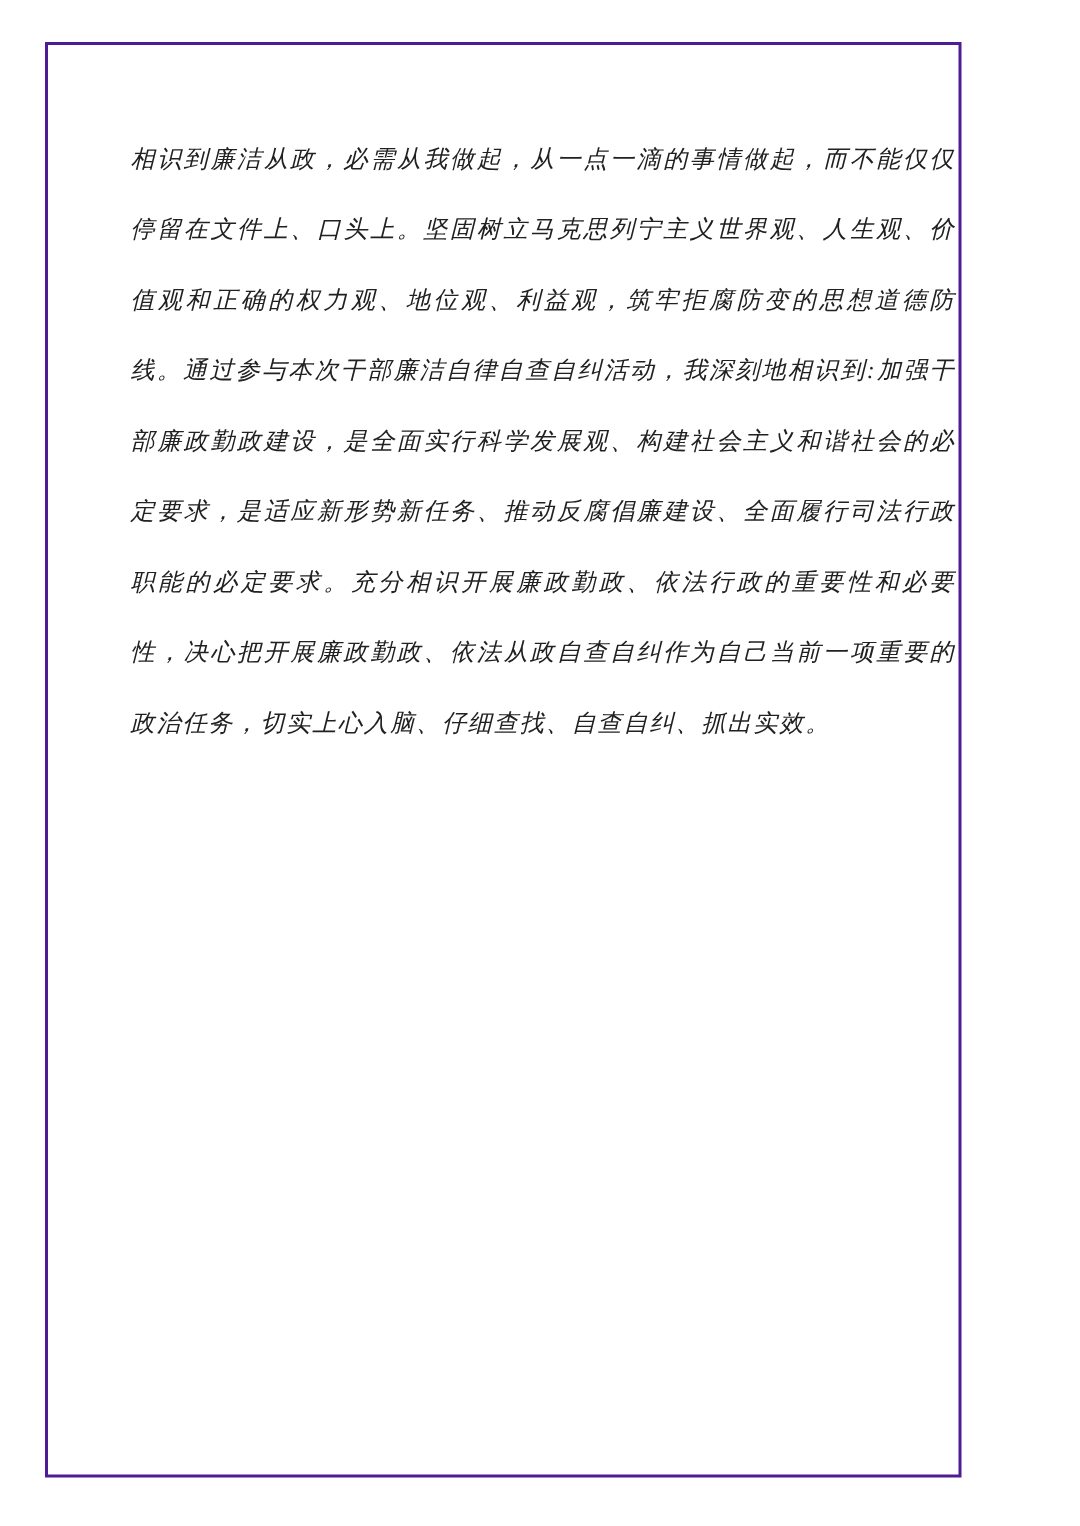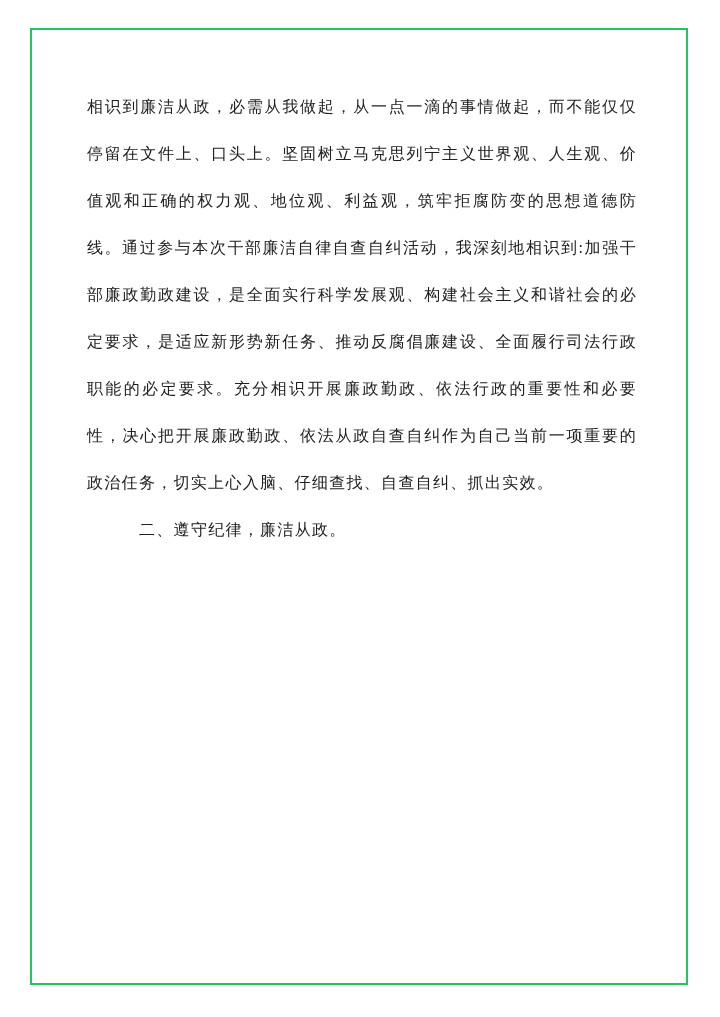--- a/index.html
+++ b/index.html
@@ -11,25 +11,26 @@
     width: 720px;
     height: 1017px;
     position: relative;
     font-family: "Liberation Serif", serif;
     overflow: hidden;
   }
   .page-border {
     position: absolute;
     left: 30px;
     top: 28px;
-    width: 658px;
+    width: 611px;
     height: 957px;
-    border: 2px solid #22c55e;
+    border: 2px solid #4c1d95;
     box-sizing: border-box;
     background: #ffffff;
+    font-style: italic;
   }
   .content {
     position: absolute;
     left: 55px;
     top: 53px;
     width: 550px;
     color: #212121;
   }
   .para {
     margin: 0;
@@ -46,15 +47,14 @@
   .para.spaced {
     margin-top: 10px;
   }
 </style>
 </head>
 <body>
 
 <div class="page-border">
   <div class="content">
     <p class="para">相识到廉洁从政，必需从我做起，从一点一滴的事情做起，而不能仅仅停留在文件上、口头上。坚固树立马克思列宁主义世界观、人生观、价值观和正确的权力观、地位观、利益观，筑牢拒腐防变的思想道德防线。通过参与本次干部廉洁自律自查自纠活动，我深刻地相识到:加强干部廉政勤政建设，是全面实行科学发展观、构建社会主义和谐社会的必定要求，是适应新形势新任务、推动反腐倡廉建设、全面履行司法行政职能的必定要求。充分相识开展廉政勤政、依法行政的重要性和必要性，决心把开展廉政勤政、依法从政自查自纠作为自己当前一项重要的政治任务，切实上心入脑、仔细查找、自查自纠、抓出实效。</p>
-    <p class="para indent">二、遵守纪律，廉洁从政。</p>
   </div>
 </div>
 
 </body></html>

